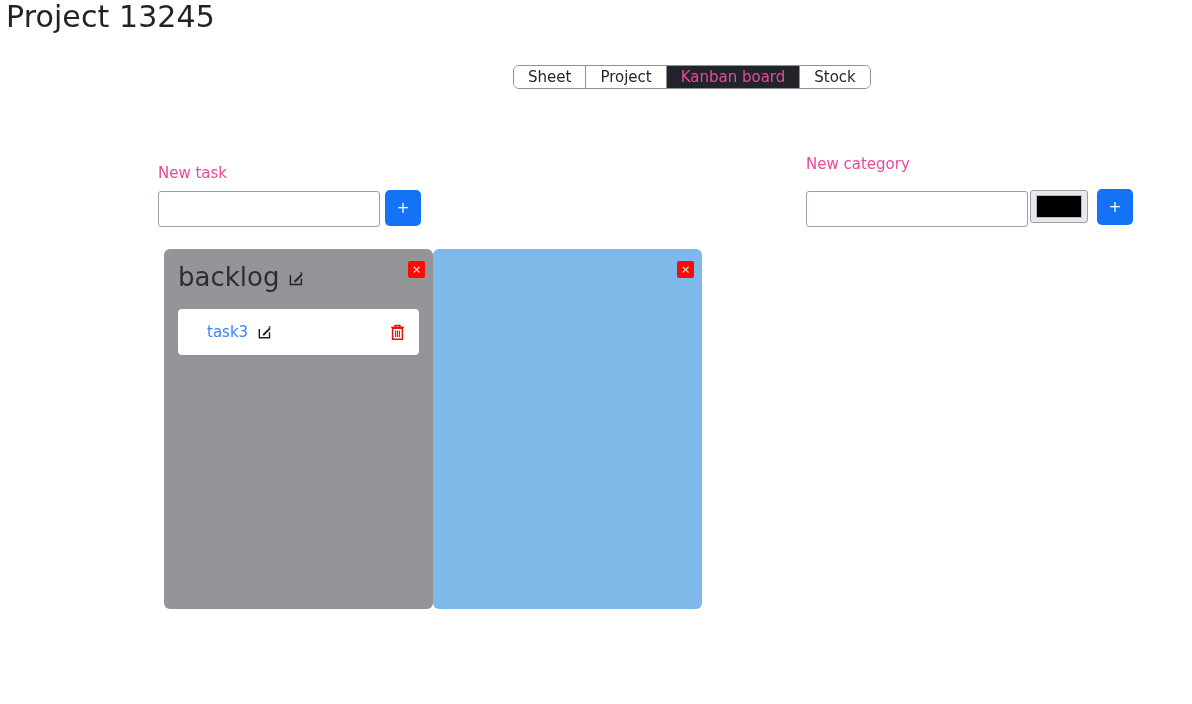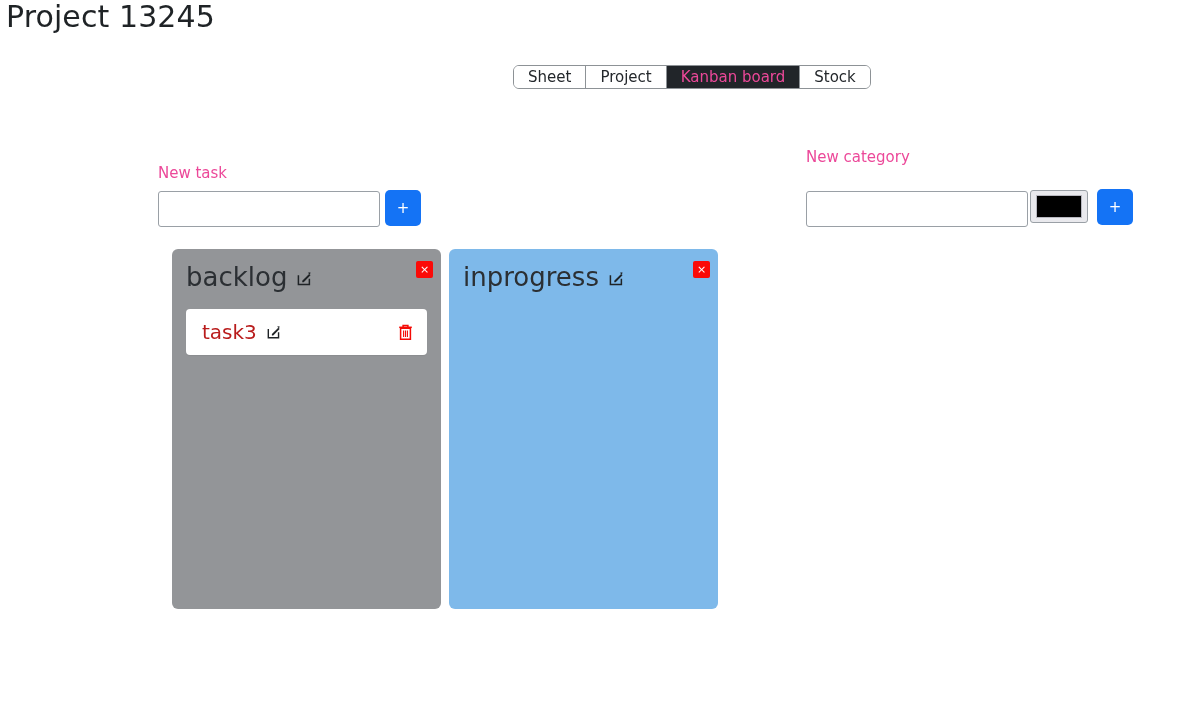--- a/index.html
+++ b/index.html
@@ -63,21 +63,21 @@
 
   
   .field-label {
     position: absolute;
     font-size: 15px;
     color: #ec4899;
     line-height: 18px;
     white-space: nowrap;
   }
   .label-newtask { left: 158px; top: 164px; }
-  .label-newcat  { left: 806px; top: 148px; }
+  .label-newcat  { left: 806px; top: 155px; }
 
   .text-input {
     position: absolute;
     height: 36px;
     border: 1px solid #9aa0a6;
     border-radius: 3px;
     background: #ffffff;
     font-family: "DejaVu Sans", "Liberation Sans", sans-serif;
     font-size: 14px;
     color: #212529;
@@ -121,25 +121,24 @@
     display: flex;
     align-items: center;
     justify-content: center;
   }
   .btn-addtask { left: 385px; top: 190px; }
   .btn-addcat  { left: 1097px; top: 189px; }
 
   
   .board {
     position: absolute;
-    left: 172px;
+    left: 164px;
     top: 249px;
     display: flex;
     align-items: flex-start;
-    gap: 8px;
   }
   .column {
     position: relative;
     width: 269px;
     min-height: 360px;
     border-radius: 6px;
     padding: 12px 14px 14px 14px;
   }
   .col-header {
     display: flex;
@@ -190,24 +189,25 @@
     padding: 0 14px 0 16px;
     margin-top: 10px;
     box-shadow: 0 1px 1px rgba(0,0,0,0.06);
   }
   .card-left {
     display: flex;
     align-items: center;
     gap: 10px;
   }
   .card-label {
-    font-size: 20px;
-    color: #b91c1c;
+    font-size: 15px;
+    color: #3b82f6;
     line-height: 18px;
     white-space: nowrap;
+    margin-left: 13px;
   }
   .card-trash-icon { cursor: pointer; line-height: 0; }
 </style>
 </head>
 <body>
 
 <div class="page-title">Project 13245</div>
 
 <div class="tabbar" id="tabbar">
     <div class="tab">Sheet</div>
@@ -249,23 +249,15 @@
         </div>
         <span class="card-trash-icon"><svg width="15" height="17" viewBox="0 0 15 17" fill="none">
             <path d="M1.2 3.3H13.8" stroke="#f40b06" stroke-width="1.5"></path>
             <path d="M5.1 3.1V1.6H9.9V3.1" stroke="#f40b06" stroke-width="1.5"></path>
             <path d="M2.6 4.3H12.4V15.2H2.6V4.3Z" stroke="#f40b06" stroke-width="1.5"></path>
             <path d="M5.6 6.6V13M7.5 6.6V13M9.4 6.6V13" stroke="#f40b06" stroke-width="1.1"></path>
           </svg></span>
       </div>
     </div>
     <div class="column" style="background: rgb(126, 185, 234);">
-      <div class="col-header">
-        <div class="col-title">inprogress</div>
-        <span class="col-edit-icon"><svg width="15" height="15" viewBox="0 0 16 16" fill="none">
-            <path d="M1.5 4.6V14.5H13.2V8.2" stroke="#1f2326" stroke-width="1.6"></path>
-            <path d="M5.6 10.4L12.9 3.1L14.4 4.6L7.1 11.9H5.6V10.4Z" fill="#1f2326"></path>
-            <path d="M11.6 1.8L14.3 1.4L13.9 4.1Z" fill="#1f2326"></path>
-          </svg></span>
-      </div>
       <button class="col-close">×</button>
     </div>
   </div>
 
 </body></html>

